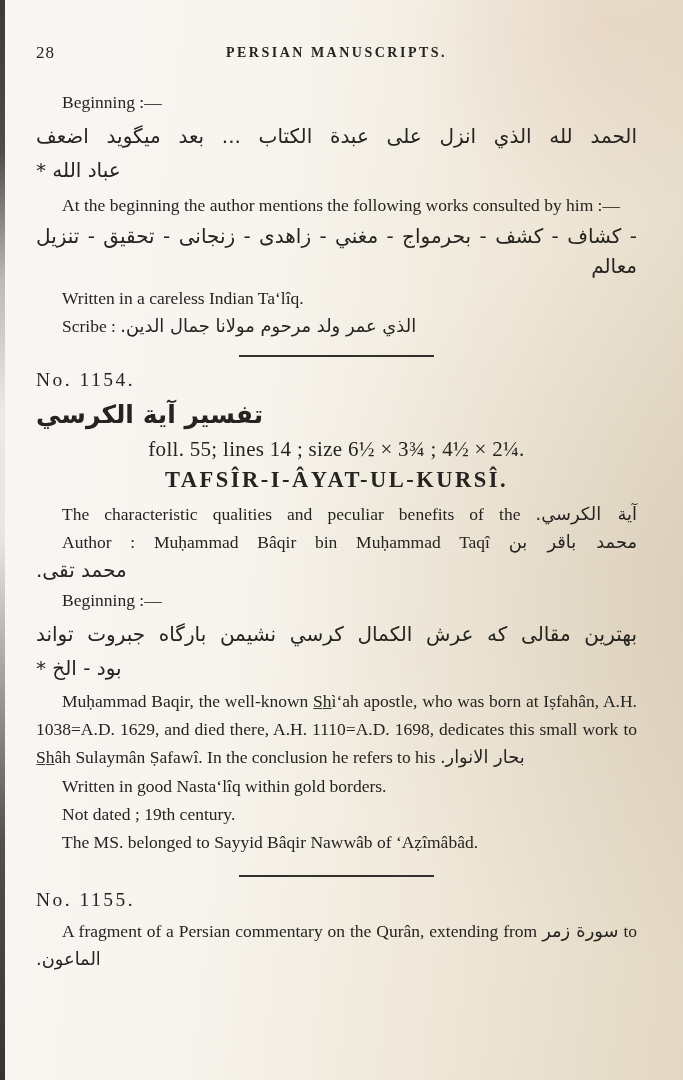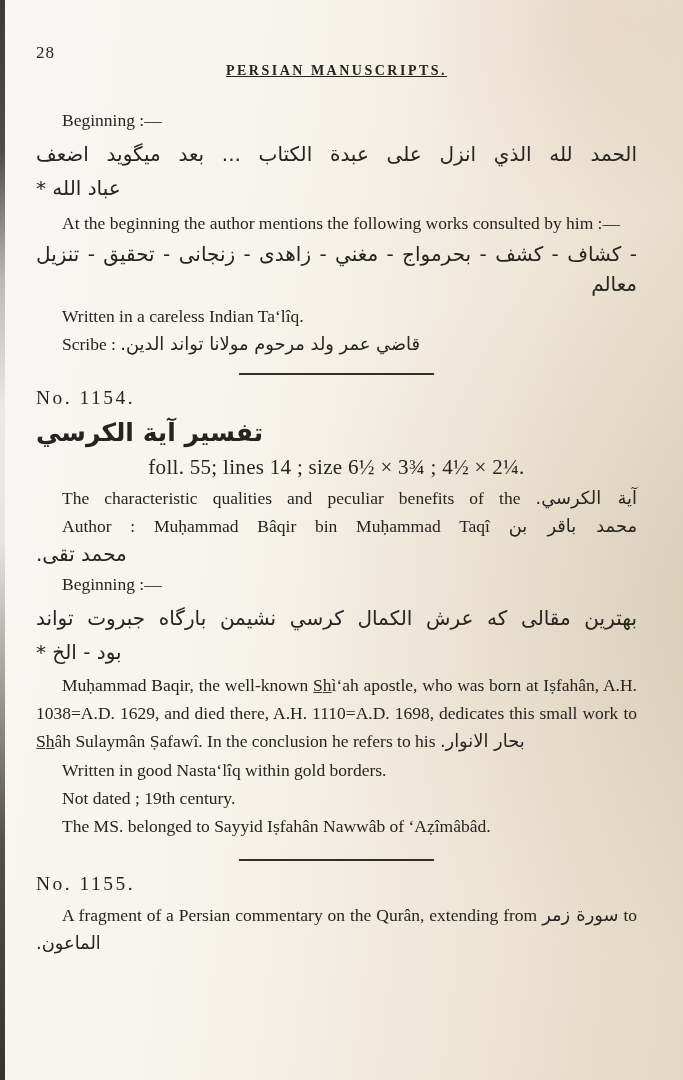--- a/index.html
+++ b/index.html
@@ -19,21 +19,21 @@
   .edge-strip{
     position:absolute;left:0;top:0;width:5px;height:100%;
     background:linear-gradient(180deg,
       rgba(52,48,44,0.95) 0%, rgba(62,58,53,0.9) 14%,
       rgba(80,74,66,0.35) 26%, rgba(90,84,74,0.08) 38%,
       rgba(90,84,74,0.10) 50%, rgba(72,66,58,0.45) 62%,
       rgba(55,50,45,0.85) 78%, rgba(45,41,37,0.95) 100%);
   }
   .content{position:absolute;left:36px;top:0;width:601px;}
   
-  .header{position:relative;padding-top:63px;height:22px;text-decoration:underline;}
+  .header{position:relative;padding-top:45px;height:22px;}
   .page-num{position:absolute;left:0;top:43px;font-size:17px;letter-spacing:1px;}
   .running-title{text-align:center;font-size:14px;font-weight:bold;letter-spacing:2.5px;}
   
   .line{font-size:17.5px;line-height:26px;}
   .indent{text-indent:26px;}
   .para{font-size:17.5px;line-height:28px;text-align:justify;text-indent:26px;}
   .ar{font-family:"DejaVu Sans",sans-serif;font-size:1.02em;}
   .ar-line{
     direction:rtl;font-family:"DejaVu Sans",sans-serif;
     font-size:20px;line-height:30px;
@@ -75,28 +75,29 @@
     <div class="ar-line ar-just mt6">الحمد لله الذي انزل على عبدة الكتاب ... بعد ميگويد اضعف</div>
     <div class="ar-line ar-left mt4">عباد الله *</div>
 
     <div class="para mt6">At the beginning the author mentions the following works consulted by him :—</div>
 
     <div class="ar-line ar-just mt2">- كشاف - كشف - بحرمواج - مغني - زاهدى - زنجانى - تحقيق - تنزيل معالم</div>
 
     <div class="line indent mt4">Written in a careless Indian Ta‘lîq.</div>
     <div class="line indent mt2">
       <span>Scribe : </span>
-      <span class="ar" dir="rtl">قاضي عمر ولد مرحوم مولانا تواند الدين.</span>
+      <span class="ar" dir="rtl">الذي عمر ولد مرحوم مولانا جمال الدين.</span>
     </div>
 
     <div class="rule"></div>
 
     <div class="no-heading">No. 1154.</div>
     <div class="ar-title">تفسير آية الكرسي</div>
     <div class="collation">foll. 55; lines 14 ; size 6½ × 3¾ ; 4½ × 2¼.</div>
+    <div class="main-title">TAFSÎR-I-ÂYAT-UL-KURSÎ.</div>
 
     <div class="line indent just-last mt6">
       <span>The characteristic qualities and peculiar benefits of the</span>
       <span class="ar" dir="rtl">آية الكرسي.</span>
     </div>
 
     <div class="line indent just-last mt2">
       <span>Author : Muḥammad Bâqir bin Muḥammad Taqî</span>
       <span class="ar" dir="rtl">محمد باقر بن</span>
     </div>
@@ -106,21 +107,21 @@
     <div class="ar-line ar-just mt6">بهترين مقالى كه عرش الكمال كرسي نشيمن بارگاه جبروت تواند</div>
     <div class="ar-line ar-left mt4">بود - الخ *</div>
 
     <div class="para mt4">
       <span>Muḥammad Baqir, the well-known S̲h̲ì‘ah apostle, who was born at Iṣfahân, A.H. 1038=A.D. 1629, and died there, A.H. 1110=A.D. 1698, dedicates this small work to S̲h̲âh Sulaymân Ṣafawî.  In the conclusion he refers to his</span>
       <span class="ar" dir="rtl">بحار الانوار.</span>
     </div>
 
     <div class="line indent mt2">Written in good Nasta‘lîq within gold borders.</div>
     <div class="line indent mt2">Not dated ;  19th century.</div>
-    <div class="line indent mt2">The MS. belonged to Sayyid Iṣfahân Nawwâb of ‘Aẓîmâbâd.</div>
+    <div class="line indent mt2">The MS. belonged to Sayyid Bâqir Nawwâb of ‘Aẓîmâbâd.</div>
 
     <div class="rule mt20"></div>
 
     <div class="no-heading">No. 1155.</div>
 
     <div class="para mt6">
       <span>A fragment of a Persian commentary on the Qurân, extending from</span>
       <span class="ar" dir="rtl">سورة زمر</span>
       <span>to</span>
       <span class="ar" dir="rtl">الماعون.</span>

